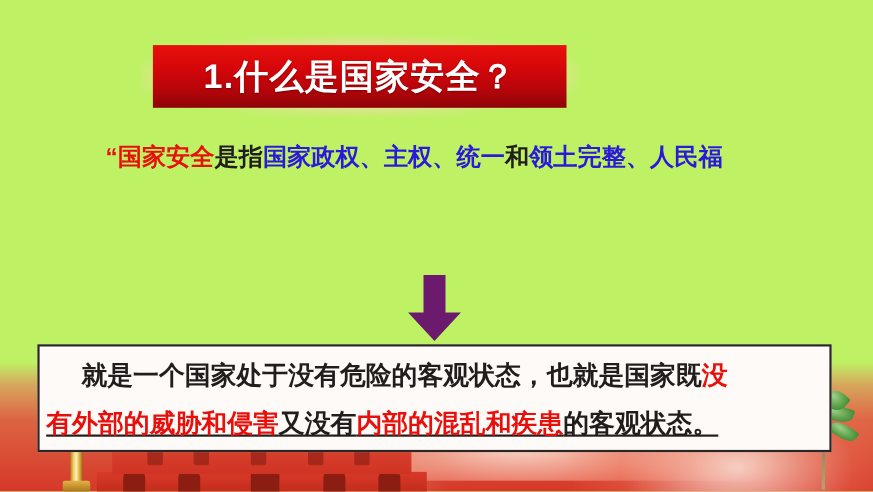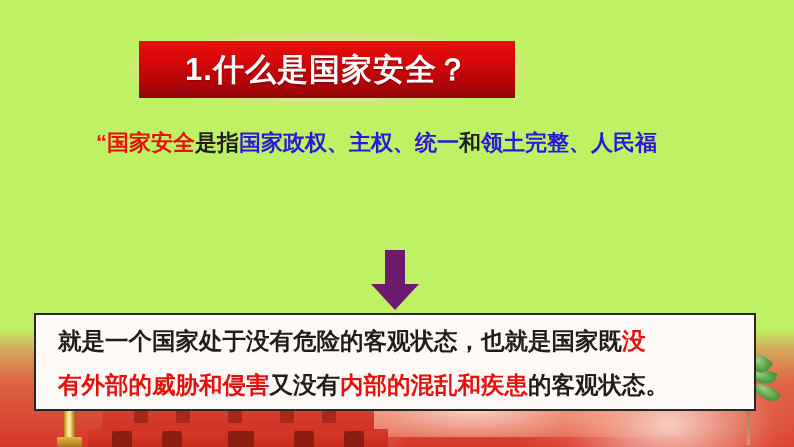--- a/index.html
+++ b/index.html
@@ -258,22 +258,22 @@
     left: 34px;
     top: 319px;
     width: 722px;
     font-size: 23.5px;
     font-weight: bold;
     line-height: 44px;
     color: #211d1c;
     letter-spacing: 0px;
   }
   .concl-text .ln { display: block; white-space: nowrap; }
-  .cl-1 { padding-left: 24px; }
-  .cl-2 { padding-left: 24px; }
+  .cl-1 { padding-left: 40px; }
+  .cl-2 { padding-left: 8px; text-decoration: underline; }
 </style>
 </head>
 <body>
 
 <div id="slide">
 
   <div class="bottom-art">
     <div class="art-sky"></div>
     <div class="art-cloud-c"></div>
     <div class="art-cloud-a"></div>

